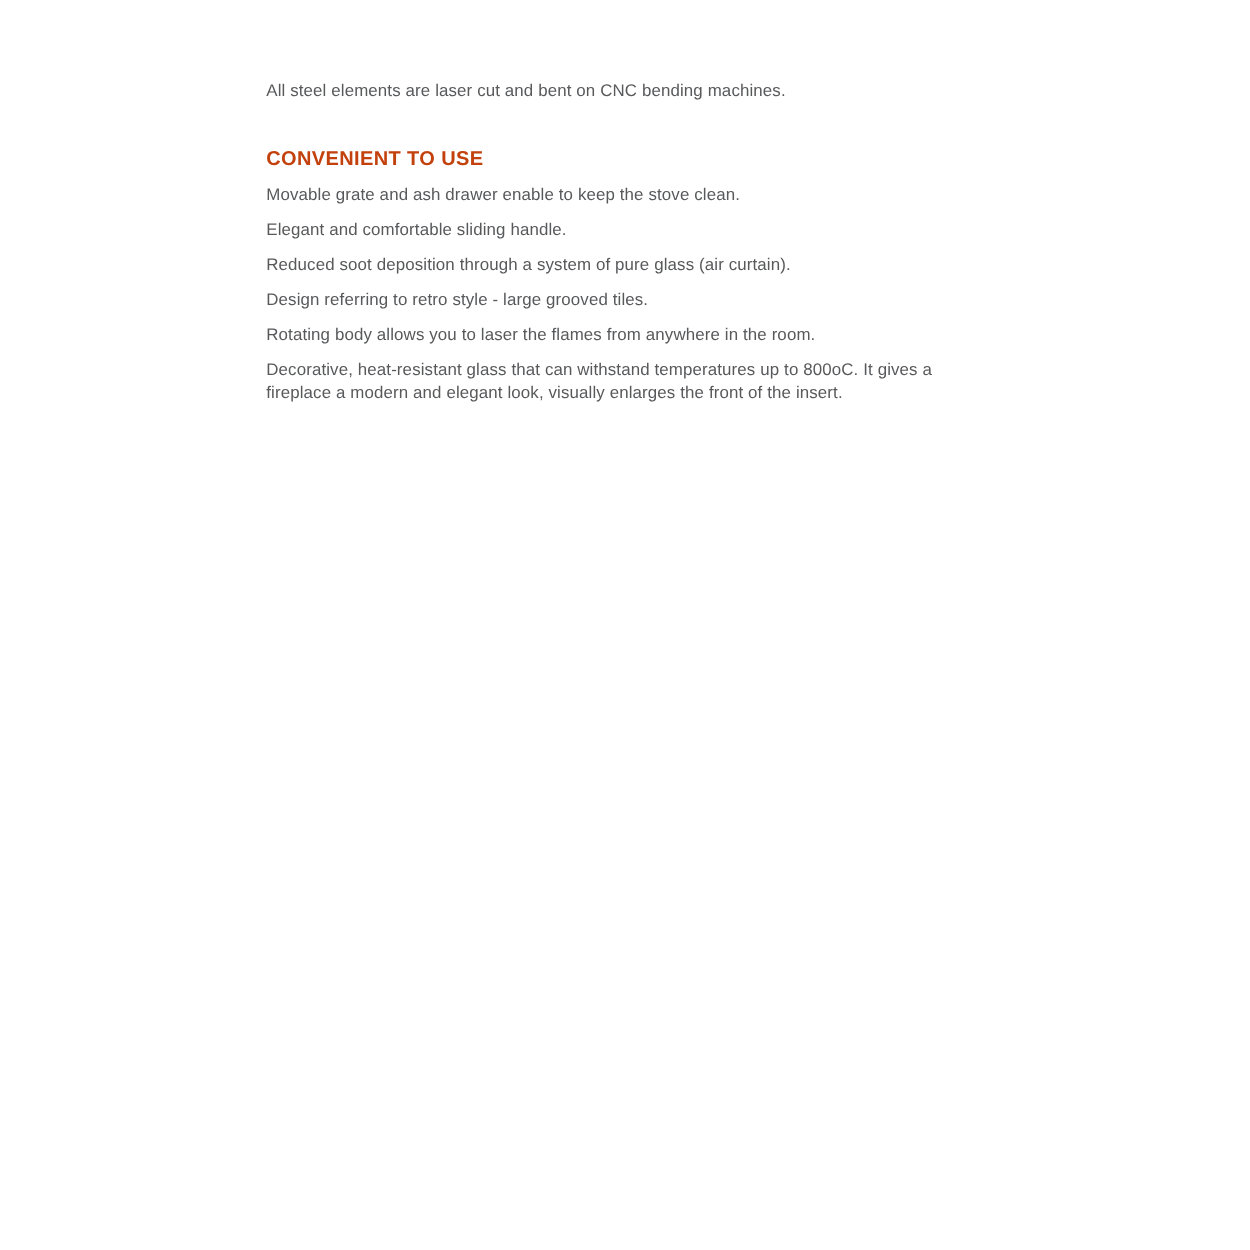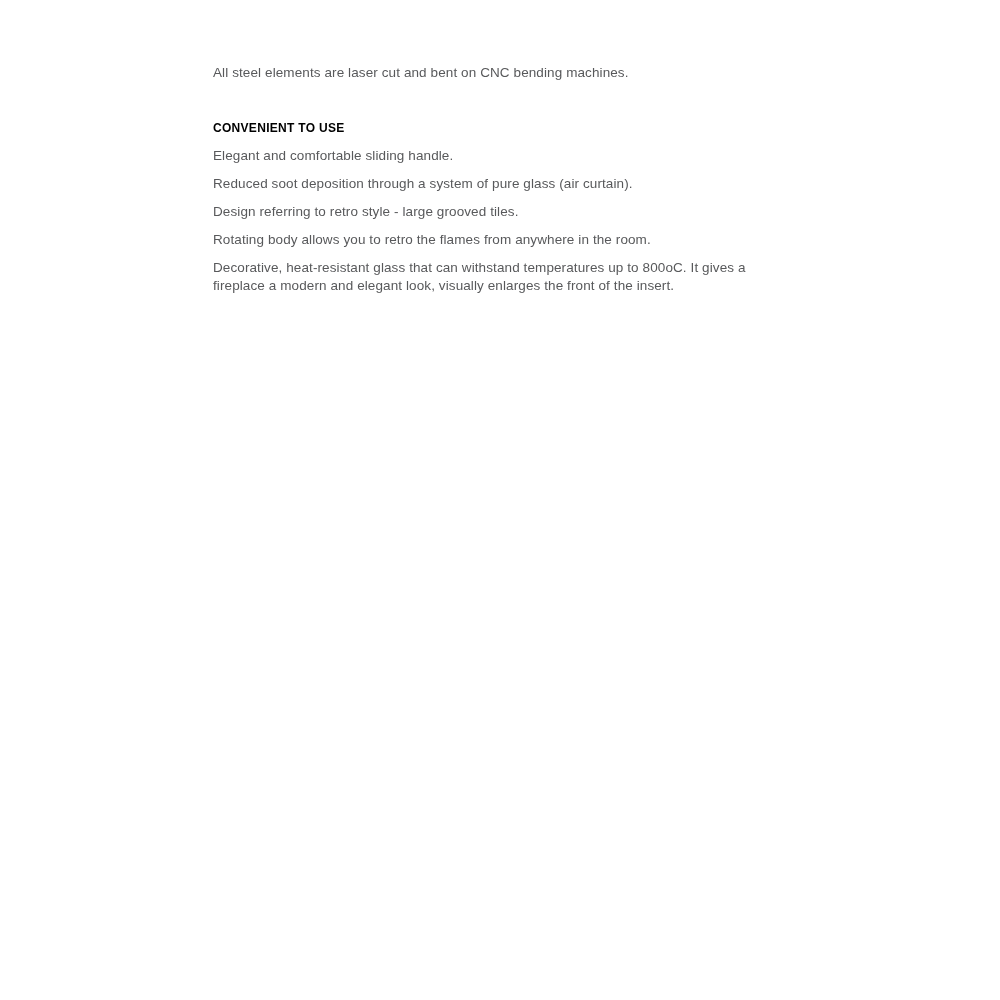--- a/index.html
+++ b/index.html
@@ -25,37 +25,38 @@
   }
   .content p {
     margin: 0 0 10px 0;
     font-size: 13.5px;
     line-height: 18px;
     color: #58595b;
     letter-spacing: 0.1px;
   }
   .content h3 {
     margin: 37px 0 10px 0;
-    font-size: 12px;
+    font-size: 16px;
     line-height: 18px;
     font-weight: bold;
-    color: #000000;
+    color: #c2410c;
     letter-spacing: 0.3px;
   }
 </style>
 </head>
 <body>
 
 <div class="page">
   <div class="content">
 
     <p>All steel elements are laser cut and bent on CNC bending machines.</p>
 
     <h3>CONVENIENT TO USE</h3>
+    <p>Movable grate and ash drawer enable to keep the stove clean.</p>
     <p>Elegant and comfortable sliding handle.</p>
     <p>Reduced soot deposition through a system of pure glass (air curtain).</p>
 
     <p>Design referring to retro style - large grooved tiles.</p>
-    <p>Rotating body allows you to retro the flames from anywhere in the room.</p>
+    <p>Rotating body allows you to laser the flames from anywhere in the room.</p>
     <p>Decorative, heat-resistant glass that can withstand temperatures up to 800oC. It gives a fireplace a modern and elegant look, visually enlarges the front of the insert.</p>
 
   </div>
 </div>
 
 </body></html>

